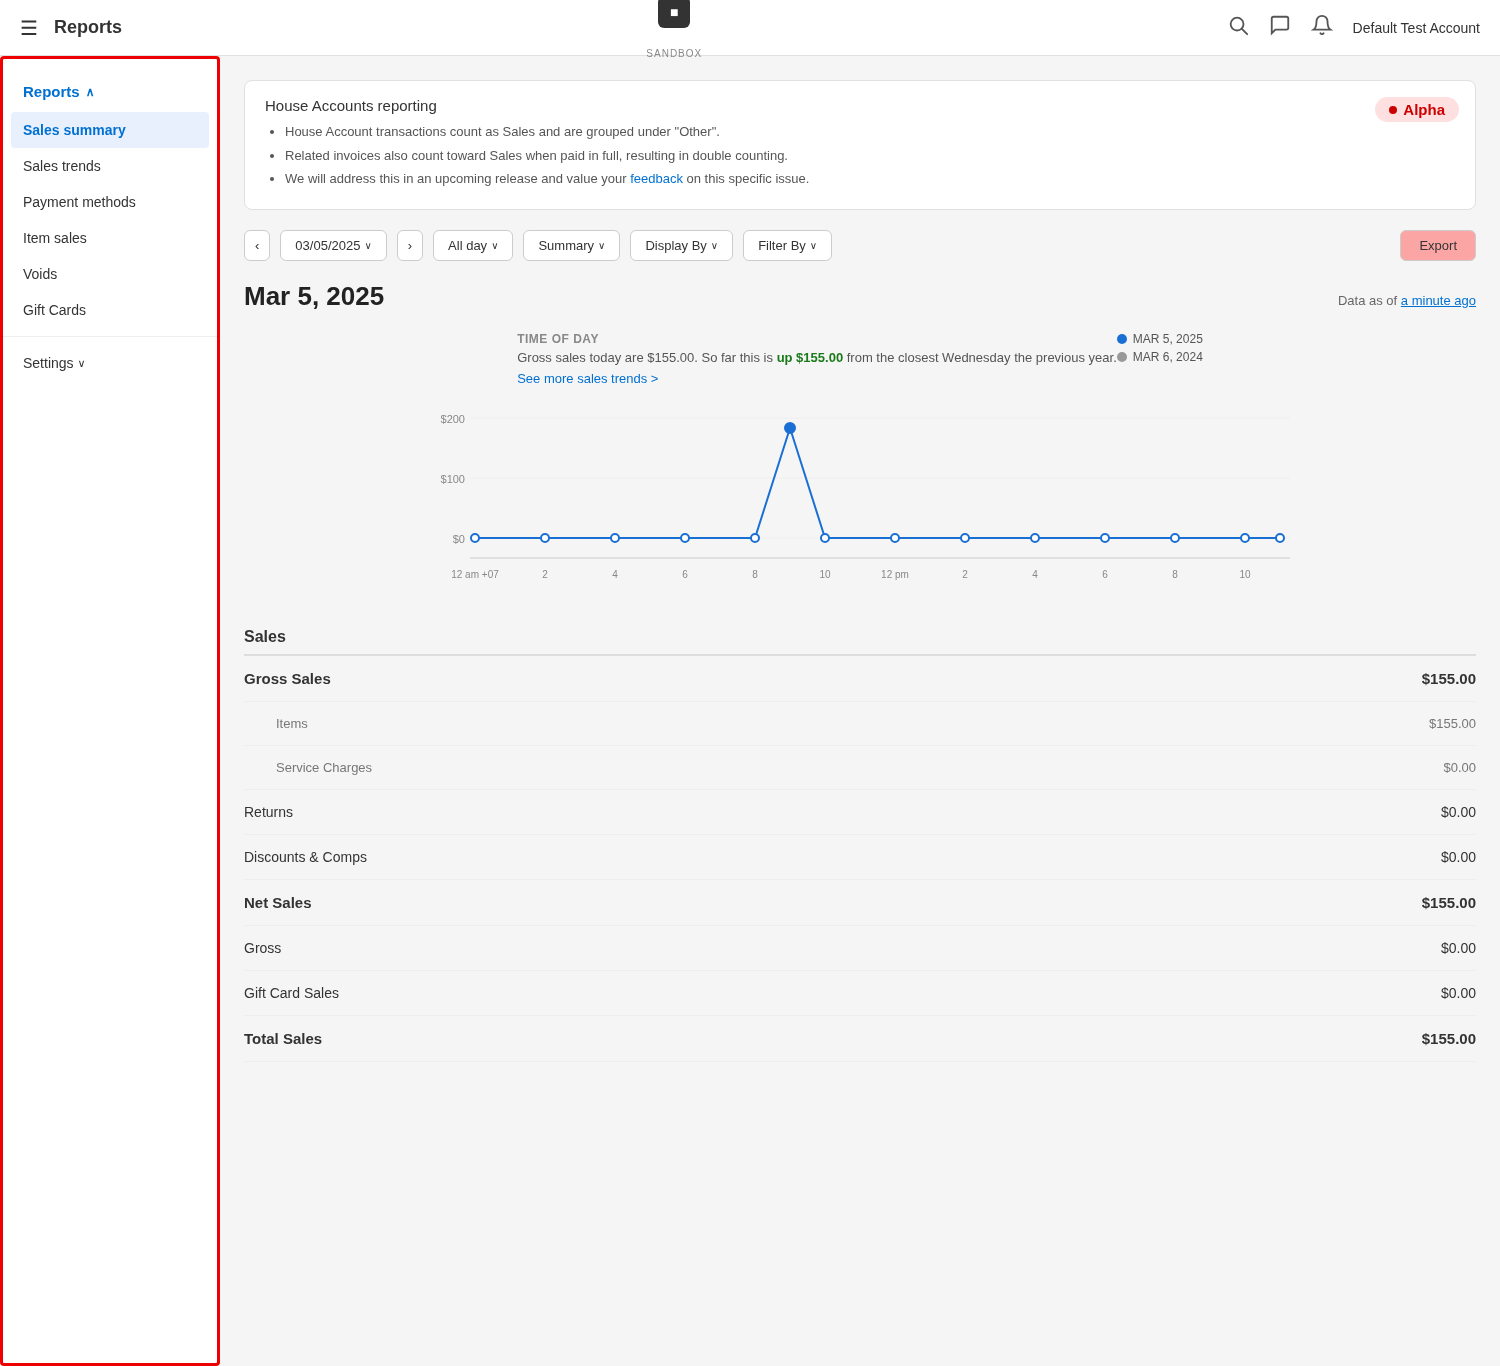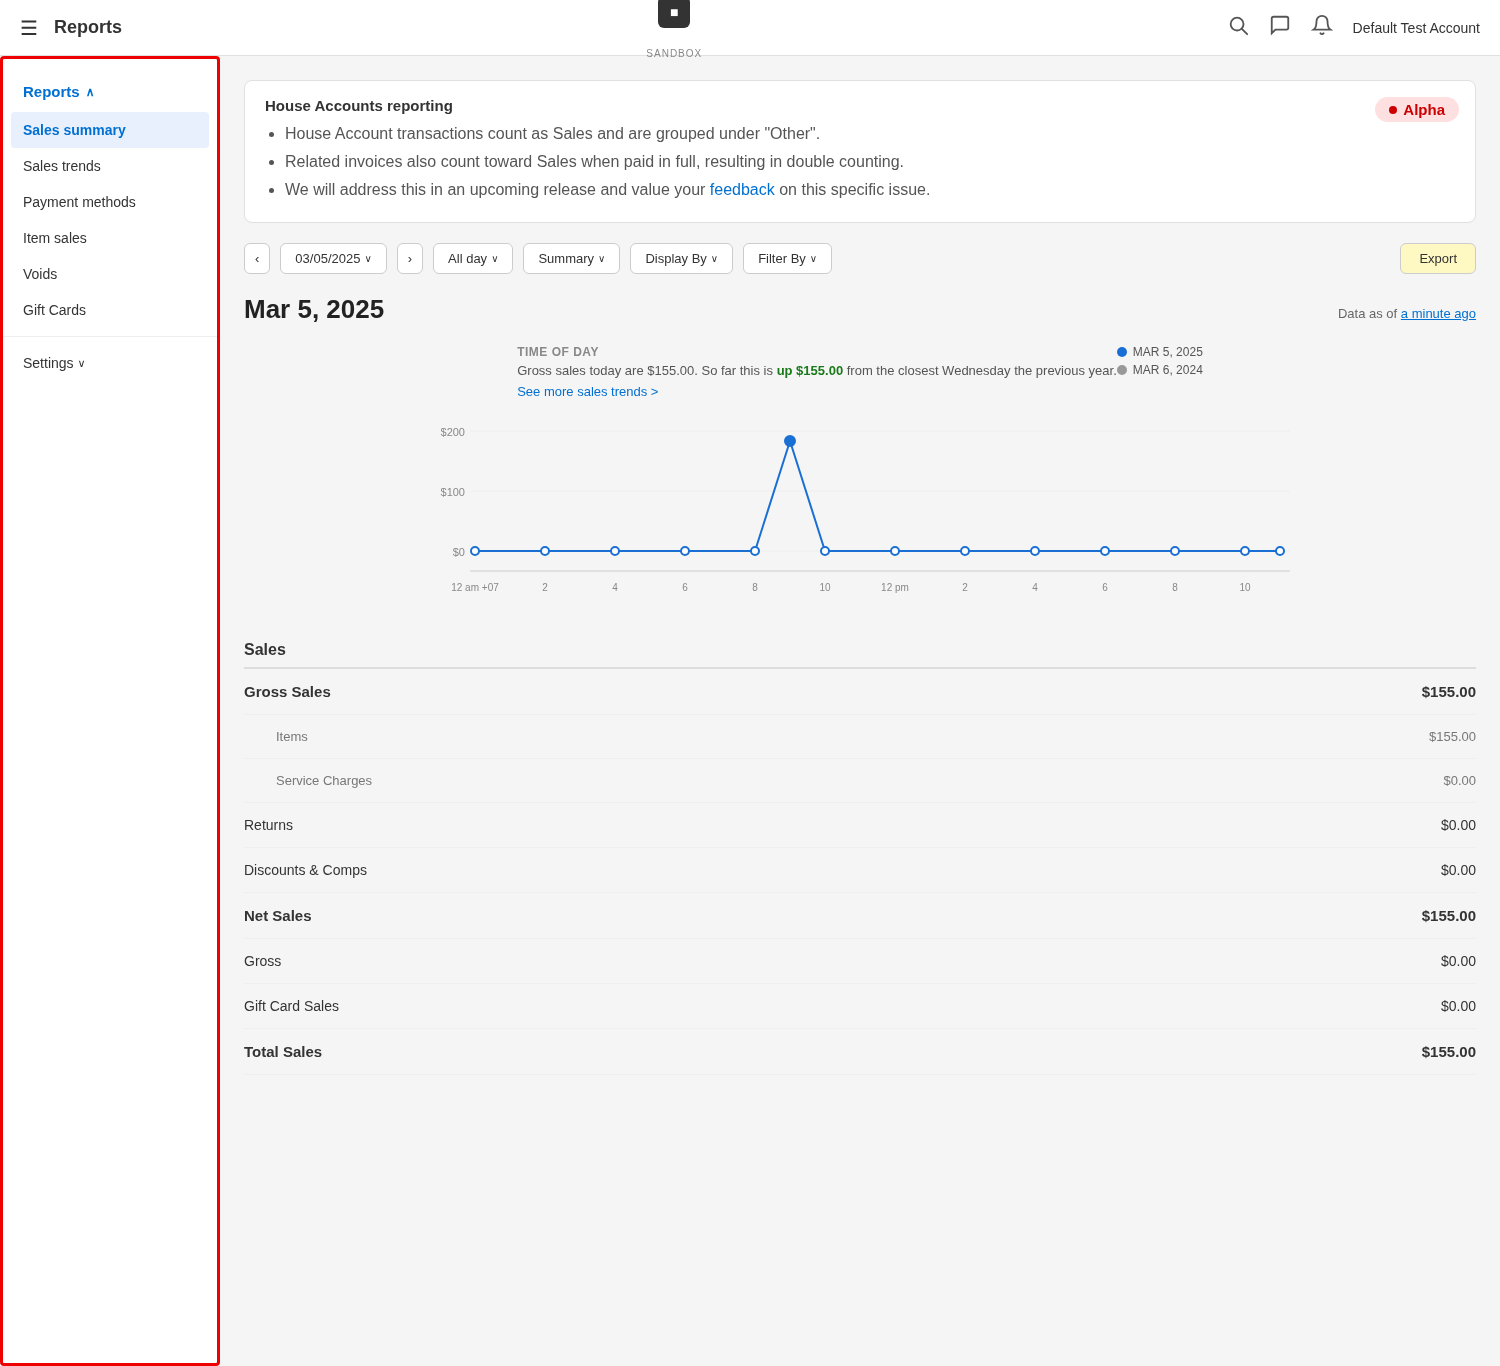--- a/index.html
+++ b/index.html
@@ -45,43 +45,43 @@
     }
 
     
     .main { margin-left: 220px; padding: 24px; flex: 1; }
 
     
     .alert-banner {
       background: #fff; border: 1px solid #e0e0e0; border-radius: 8px;
       padding: 16px 20px; margin-bottom: 20px; position: relative;
     }
-    .alert-banner h3 { font-size: 15px; font-weight: 700; margin-bottom: 8px; }
+    .alert-banner h3 { font-size: 15px; font-weight: 400; margin-bottom: 8px; }
     .alert-banner ul { padding-left: 20px; }
-    .alert-banner li { font-size: 16px; color: #555; margin-bottom: 4px; line-height: 1.5; }
+    .alert-banner li { font-size: 13px; color: #555; margin-bottom: 4px; line-height: 1.5; }
     .alert-banner a { color: #0070d2; text-decoration: none; }
     .alpha-badge {
       position: absolute; top: 16px; right: 16px;
       background: #ffe0e0; color: #cc0000; border-radius: 20px;
       padding: 4px 14px; font-size: 15px; font-weight: 600;
       display: flex; align-items: center; gap: 6px;
     }
     .alpha-dot { width: 8px; height: 8px; background: #cc0000; border-radius: 50%; }
 
     
     .toolbar { display: flex; align-items: center; gap: 10px; margin-bottom: 20px; flex-wrap: wrap; }
     .toolbar-btn {
       display: flex; align-items: center; gap: 4px;
       border: 1px solid #ccc; border-radius: 6px; padding: 7px 14px;
       background: #fff; font-size: 13px; cursor: pointer; color: #333;
     }
     .toolbar-btn.nav { padding: 7px 10px; }
     .export-btn {
       margin-left: auto; border: 1px solid #ccc; border-radius: 6px;
-      padding: 7px 18px; background: #fef9c3; font-size: 13px; cursor: pointer; color: #333; font-weight: 500;
+      padding: 7px 18px; background: #fca5a5; font-size: 13px; cursor: pointer; color: #333; font-weight: 500;
     }
     .chevron { font-size: 10px; }
 
     
     .date-row { display: flex; justify-content: space-between; align-items: baseline; margin-bottom: 20px; }
     .date-heading { font-size: 26px; font-weight: 700; color: #222; }
     .data-as-of { font-size: 13px; color: #666; }
     .data-as-of a { color: #0070d2; text-decoration: underline; }
 
     

